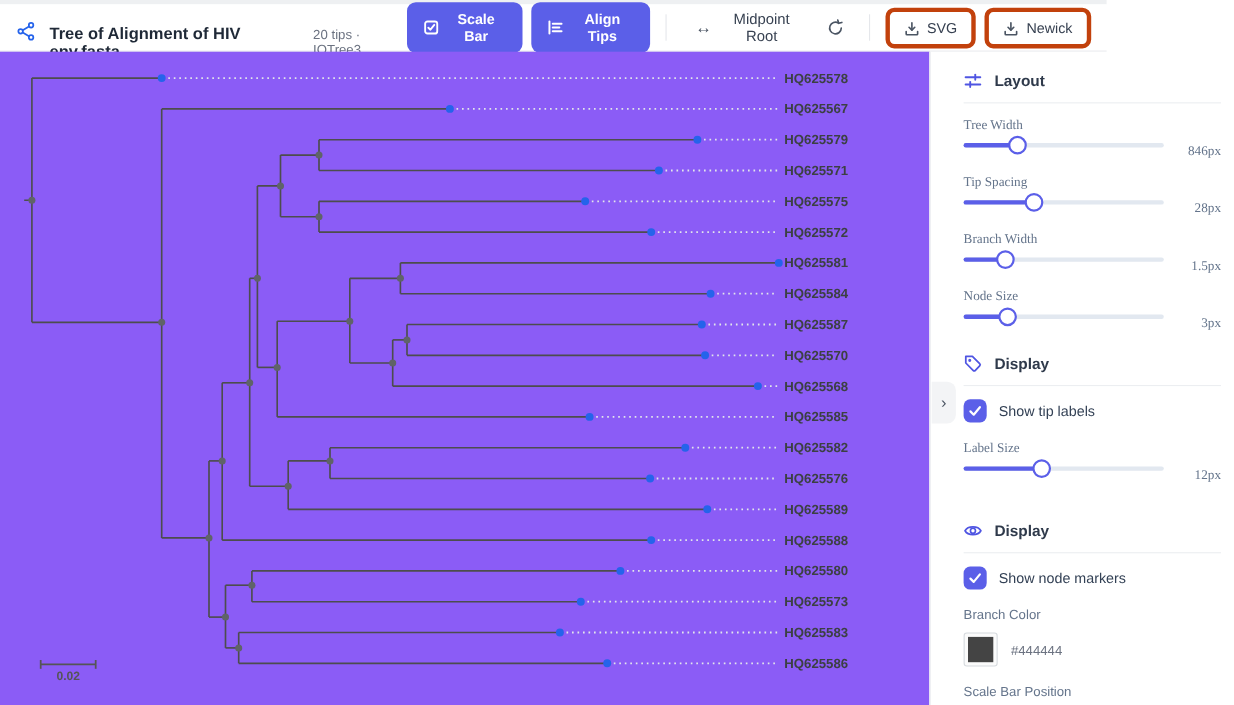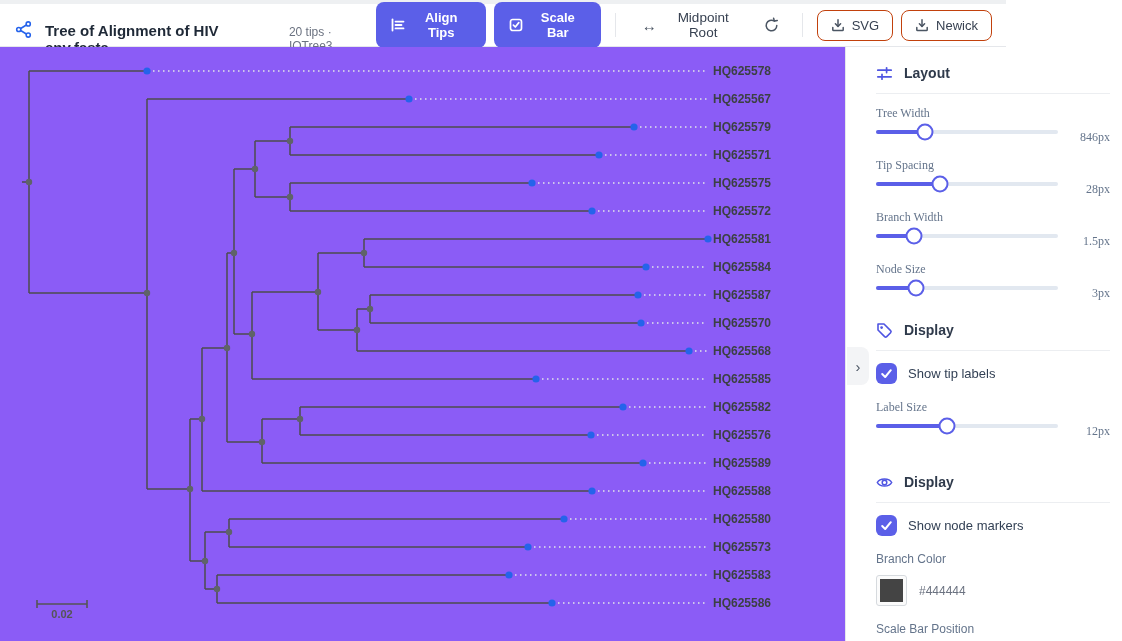--- a/index.html
+++ b/index.html
@@ -14,22 +14,22 @@
   .share-ic { position:relative; top:3px; margin-right:2px; }
   .title { font-size:15px; font-weight:700; color:#1f2937; }
   .subtitle { font-size:12px; color:#6b7280;margin-top:30px; }
   .h-center { display:flex; align-items:center; gap:8px; margin-left:auto; }
   .btn-primary { display:flex; align-items:center; gap:7px; background:#5b5fe8; color:#fff;
                  font-size:13px; font-weight:700; border:none; border-radius:8px;
                  padding:8px 15px; cursor:pointer; font-family:inherit; }
   .btn-ghost { display:flex; align-items:center; gap:7px; background:transparent; color:#374151;
                font-size:13.5px; font-weight:400; border:none; border-radius:8px;
                padding:8px 12px; cursor:pointer; font-family:inherit; }
-  .btn-outline { display:flex; align-items:flex-start; gap:7px; background:#fff; color:#374151;
-                 font-size:13px; border:1px solid #c2410c; border-radius:8px;
+  .btn-outline { display:flex; align-items:flex-end; gap:7px; background:#fff; color:#374151;
+                 font-size:13px; border:4px solid #c2410c; border-radius:8px;
                  padding:7px 13px; cursor:pointer; font-family:inherit; }
   .vdiv { width:1px; height:24px; background:#e5e7eb; margin:0 6px; }
   .h-right { display:flex; align-items:center; gap:8px; margin-left:auto; }
   .icon-btn { background:none; border:none; cursor:pointer; padding:4px 8px; display:flex; }
   .arrow-glyph { font-size:15px; color:#4b5563; }
   
   .row { display:flex; flex:1; min-height:0; }
   .tree-area { position:relative; width:845px; background:#8b5cf6;font-weight:bold; }
   .tree-area svg { display:block; }
   
@@ -80,37 +80,37 @@
             <line x1="8.4" y1="13.3" x2="15.6" y2="17.7"></line>
         </svg>
       </span>
       <span class="title">Tree of Alignment of HIV env.fasta</span>
       <span class="subtitle">20 tips · IQTree3</span>
     </div>
 
     <div class="h-center">
       <button class="btn-primary">
         <span style="display:flex">
+          <svg width="14" height="14" viewBox="0 0 14 14" fill="none" stroke="#fff" stroke-width="1.7" stroke-linecap="round" stroke-linejoin="round">
+            <rect x="1.5" y="1.5" width="11" height="11" rx="2.2"></rect>
+            <polyline points="4.4,7.2 6.3,9 9.8,4.6"></polyline>
+          </svg>
+        </span>
+        <span>Scale Bar</span>
+      </button>
+      <button class="btn-primary">
+        <span style="display:flex">
           <svg width="14" height="14" viewBox="0 0 14 14" fill="none" stroke="#fff" stroke-width="1.8" stroke-linecap="round">
             <line x1="1.5" y1="1.5" x2="1.5" y2="12.5"></line>
             <line x1="4.5" y1="3.6" x2="12.5" y2="3.6"></line>
             <line x1="4.5" y1="7" x2="10.5" y2="7"></line>
             <line x1="4.5" y1="10.4" x2="12.5" y2="10.4"></line>
           </svg>
         </span>
         <span>Align Tips</span>
-      </button>
-      <button class="btn-primary">
-        <span style="display:flex">
-          <svg width="14" height="14" viewBox="0 0 14 14" fill="none" stroke="#fff" stroke-width="1.7" stroke-linecap="round" stroke-linejoin="round">
-            <rect x="1.5" y="1.5" width="11" height="11" rx="2.2"></rect>
-            <polyline points="4.4,7.2 6.3,9 9.8,4.6"></polyline>
-          </svg>
-        </span>
-        <span>Scale Bar</span>
       </button>
       <div class="vdiv"></div>
       <button class="btn-ghost">
         <span class="arrow-glyph">↔</span>
         <span>Midpoint Root</span>
       </button>
     </div>
 
     <div class="h-right">
       <button class="icon-btn">

